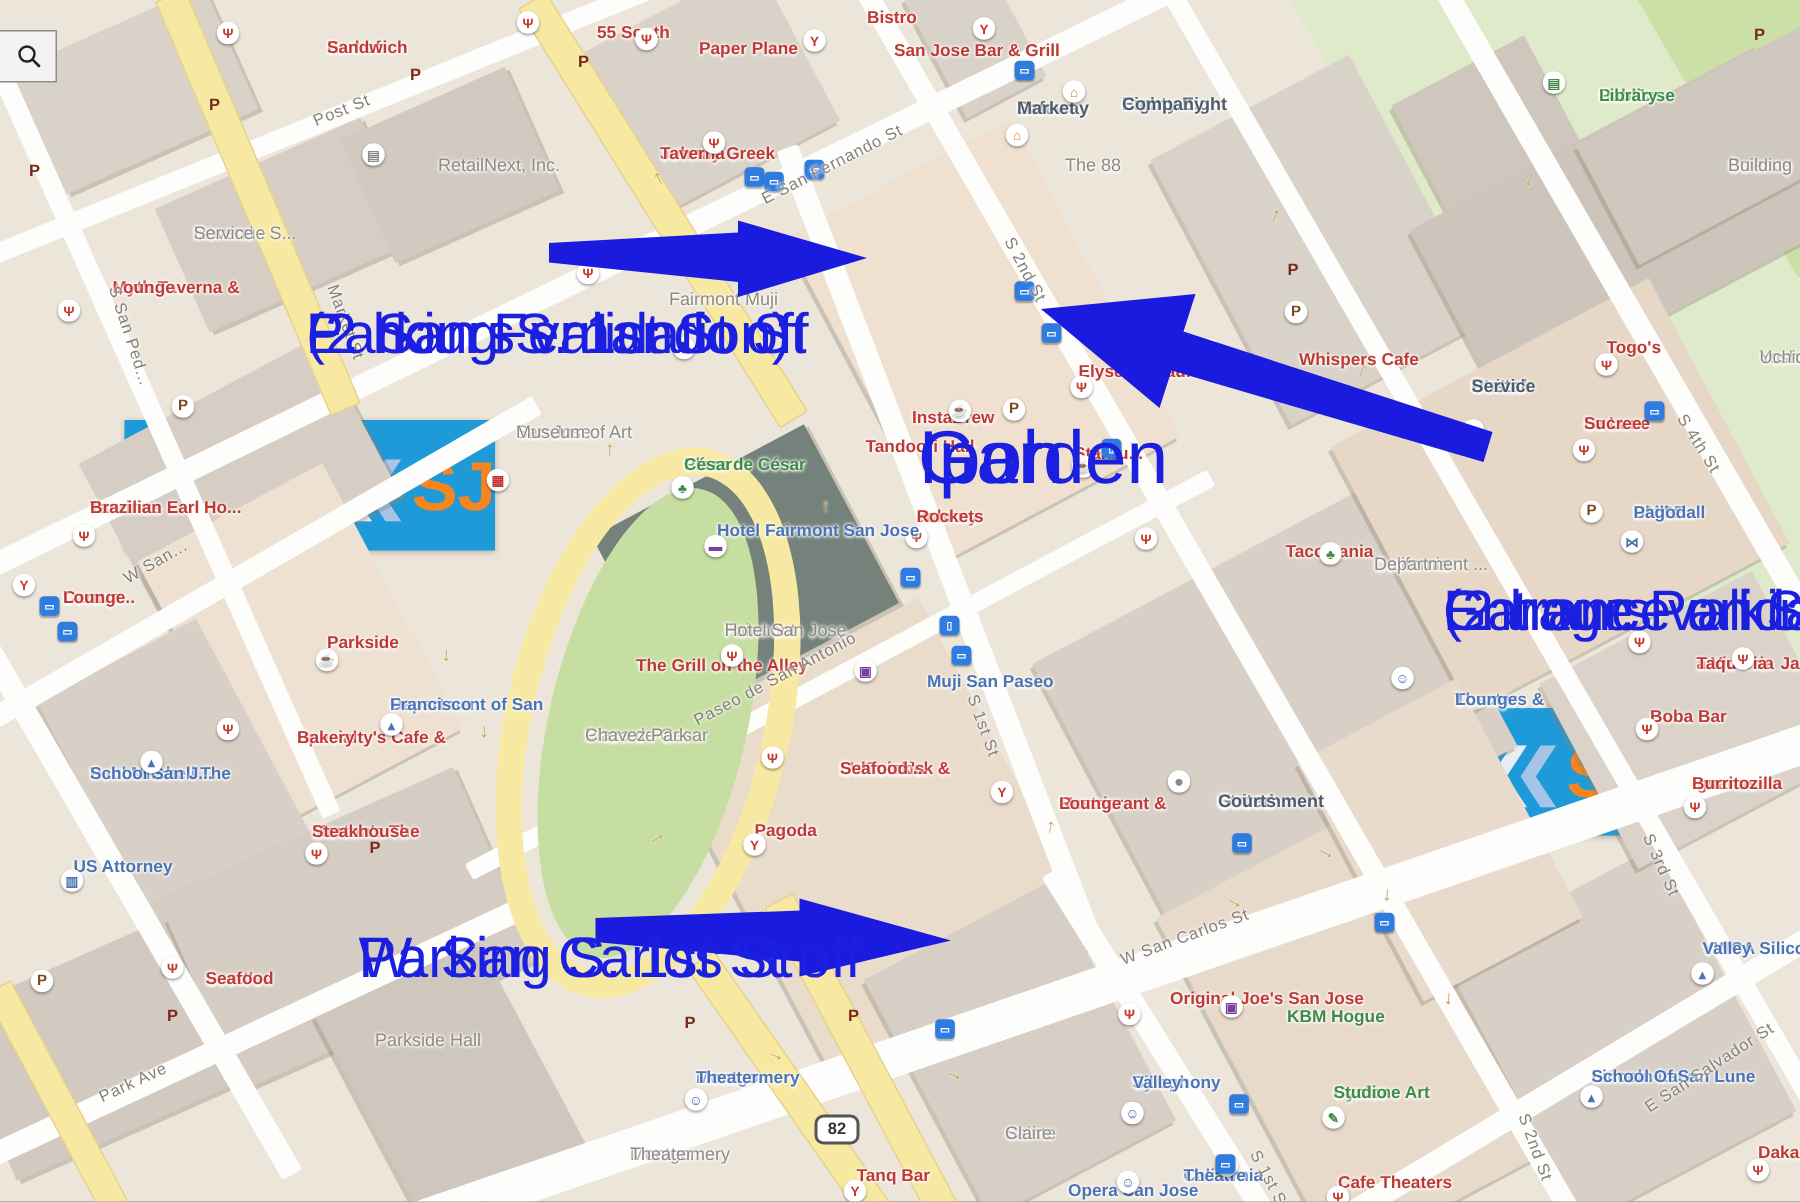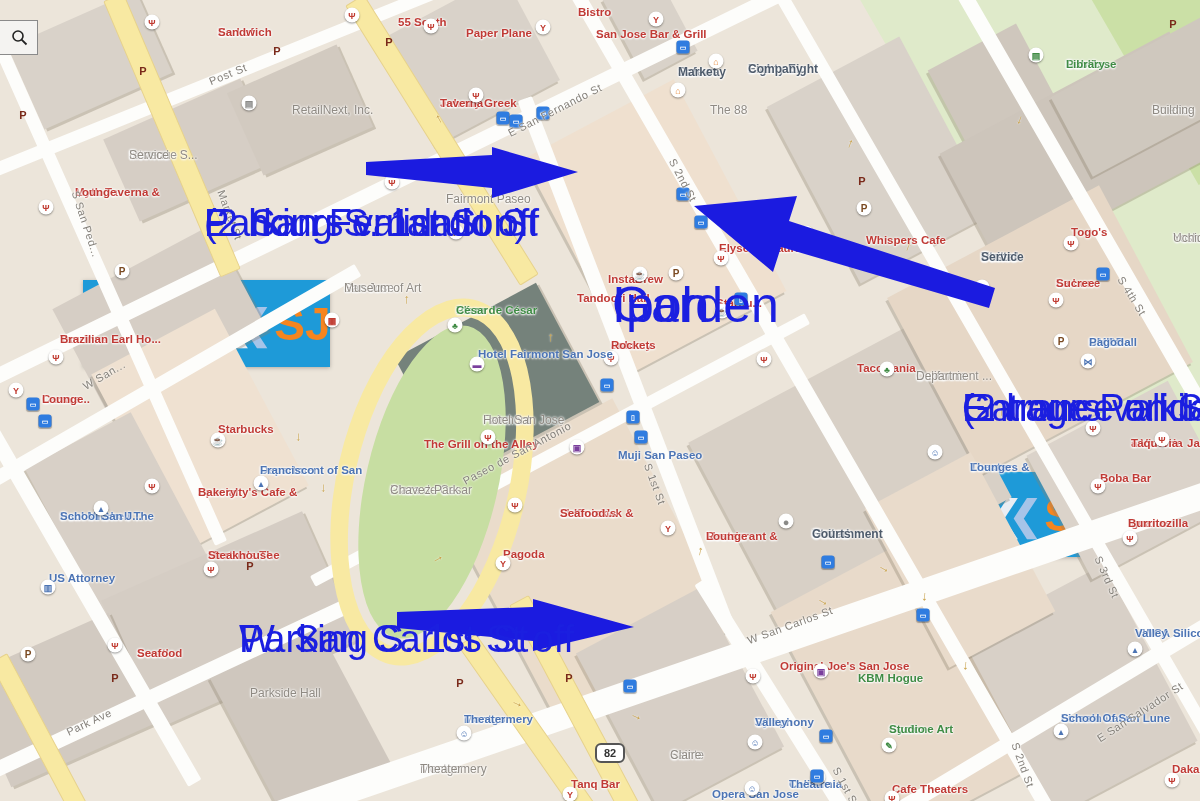--- a/index.html
+++ b/index.html
@@ -214,21 +214,21 @@
     <div class="poi c-red" style="left: 42px; top: 392px; transform: translate(-50%, -50%);">
       <span class="line">Carava...</span>
       <span class="line">Lounge</span>
     </div>
     <div class="badge b-cocktail" style="left: 16px; top: 390px; transform: translate(-50%, -50%);">Y</div>
     <div class="poi c-red" style="left: 424px; top: 437px; transform: translate(-50%, -50%);">
       <span class="line">The Grill on the Alley</span>
     </div>
     <div class="badge b-restaurant" style="left: 488px; top: 437px; transform: translate(-50%, -50%);">Ψ</div>
     <div class="poi c-red" style="left: 218px; top: 422px; transform: translate(-50%, -50%);">
-      <span class="line">Starbucks</span>
+      <span class="line">Parkside</span>
     </div>
     <div class="badge b-coffee" style="left: 218px; top: 440px; transform: translate(-50%, -50%);">☕</div>
     <div class="poi c-red" style="left: 198px; top: 485px; transform: translate(-50%, -50%);">
       <span class="line">Specialty's Cafe &amp;</span>
       <span class="line">Bakery</span>
     </div>
     <div class="badge b-restaurant" style="left: 152px; top: 486px; transform: translate(-50%, -50%);">Ψ</div>
     <div class="poi c-red" style="left: 560px; top: 506px; transform: translate(-50%, -50%);">
       <span class="line">McCormick &amp;</span>
       <span class="line">Schmick's</span>
@@ -415,21 +415,21 @@
     <div class="badge b-house" style="left: 678px; top: 90px; transform: translate(-50%, -50%);">⌂</div>
     <div class="poi c-gray" style="left: 1152px; top: 103px; transform: translate(-50%, -50%);">
       <span class="line">Science</span>
       <span class="line">Building</span>
     </div>
     <div class="poi c-gray" style="left: 1173px; top: 231px; transform: translate(-50%, -50%);">
       <span class="line">Yoshihiro</span>
       <span class="line">Uchida Hall</span>
     </div>
     <div class="poi c-gray" style="left: 446px; top: 192px; transform: translate(-50%, -50%);">
-      <span class="line">Fairmont Paseo</span>
+      <span class="line">Fairmont Muji</span>
     </div>
     <div class="poi c-gray" style="left: 483px; top: 413px; transform: translate(-50%, -50%);">
       <span class="line">Fairmont</span>
       <span class="line">Hotel San Jose</span>
     </div>
     <div class="poi c-gray" style="left: 390px; top: 483px; transform: translate(-50%, -50%);">
       <span class="line">Plaza de Cesar</span>
       <span class="line">Chavez Park</span>
     </div>
     <div class="poi c-gray" style="left: 250px; top: 686px; transform: translate(-50%, -50%);">
@@ -491,21 +491,21 @@
     <div class="street" style="left: 1132px; top: 296px; transform: translate(-50%, -50%) rotate(58deg);">S 4th St</div>
     <div class="street" style="left: 517px; top: 453px; transform: translate(-50%, -50%) rotate(-28deg);">Paseo de San Antonio</div>
     <div class="street" style="left: 655px; top: 484px; transform: translate(-50%, -50%) rotate(70deg);">S 1st St</div>
     <div class="street" style="left: 790px; top: 625px; transform: translate(-50%, -50%) rotate(-20deg);">W San Carlos St</div>
     <div class="street" style="left: 89px; top: 722px; transform: translate(-50%, -50%) rotate(-25deg);">Park Ave</div>
     <div class="street" style="left: 846px; top: 787px; transform: translate(-50%, -50%) rotate(62deg);">S 1st St</div>
     <div class="street" style="left: 1023px; top: 765px; transform: translate(-50%, -50%) rotate(70deg);">S 2nd St</div>
     <div class="street" style="left: 1107px; top: 577px; transform: translate(-50%, -50%) rotate(66deg);">S 3rd St</div>
     <div class="street" style="left: 1140px; top: 712px; transform: translate(-50%, -50%) rotate(-33deg);">E San Salvador St</div>
     <div class="street" style="left: 104px; top: 375px; transform: translate(-50%, -50%) rotate(-30deg);">W San...</div>
-    <div class="shield" style="left: 610px; top: 753px; transform: translate(-50%, -50%);">82</div>
+    <div class="shield" style="left: 558px; top: 753px; transform: translate(-50%, -50%);">82</div>
     <svg width="1200" height="801" class="overlay-svg">
       <polygon points="366,162 492,155 492,147 578,172 492,198 492,188 366,175" fill="#1b1be0"></polygon>
       <polygon points="995,288 789,221 797,196 694,206 773,272 781,247 989,308" fill="#1b1be0"></polygon>
       <polygon points="397,612 533,607 533,599 634,627 533,651 533,641 397,628" fill="#1b1be0"></polygon>
     </svg>
     <div class="anno" style="font-size: 38px; line-height: 50px; left: 204px; top: 198px; transform: translate(-50%, -50%);">
       <span class="line">Parking S. 1st St off</span>
       <span class="line">E. San Fernando St</span>
       <span class="line">(2 hours validation)</span>
     </div>

